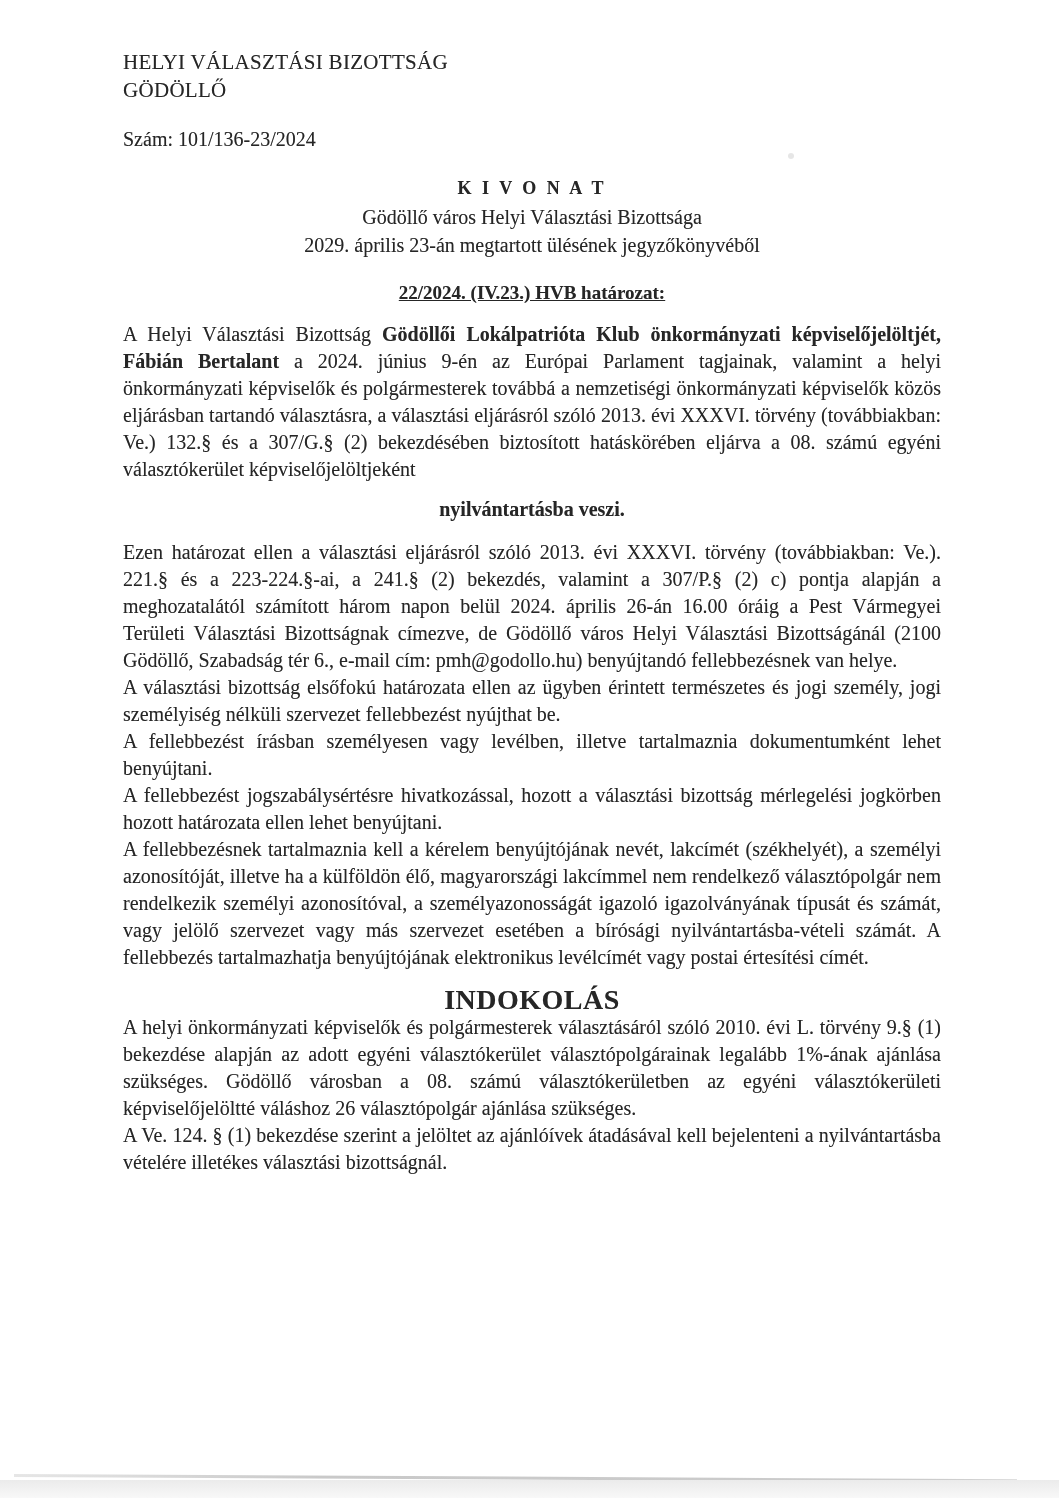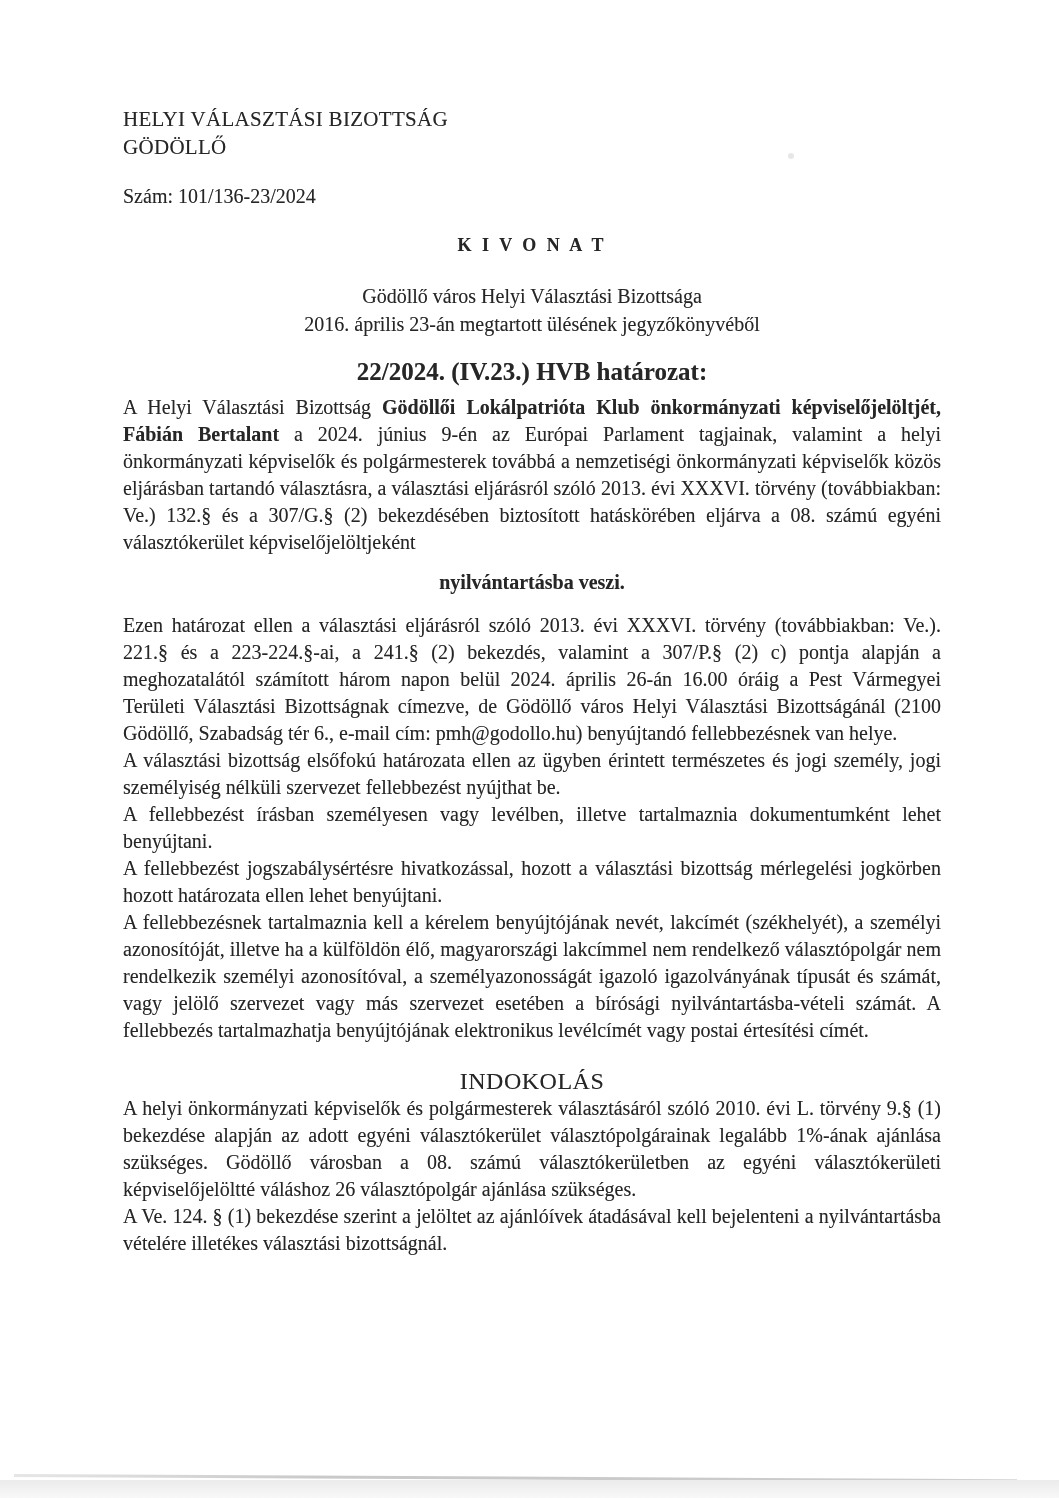--- a/index.html
+++ b/index.html
@@ -12,21 +12,21 @@
     height: 1498px;
     overflow: hidden;
     font-family: "Liberation Serif", "DejaVu Serif", serif;
     color: #262626;
   }
   .page {
     position: relative;
     box-sizing: border-box;
     width: 1059px;
     height: 1498px;
-    padding: 105px 118px 0 123px;
+    padding: 48px 118px 0 123px;
     font-size: 20px;
     line-height: 27px;
     background: #ffffff;
     text-shadow: 0 0 0.5px rgba(40,40,40,0.35);
   }
   .letterhead {
     font-size: 21px;
     line-height: 28px;
     letter-spacing: 0.3px;
   }
@@ -35,50 +35,50 @@
   }
   .doc-title {
     margin: 20px 0 0 0;
     text-align: center;
     font-size: 18px;
     line-height: 30px;
     font-weight: 700;
     letter-spacing: 3px;
   }
   .subtitle {
-    margin-top: 22px;
     text-align: center;
     line-height: 28px;
   }
   .decision-heading {
-    margin: 20px 0 8px 0;
+    margin: 20px 0 14px 0;
     text-align: center;
-    font-size: 25px;
+    font-size: 19px;
     line-height: 28px;
     font-weight: 700;
+    text-decoration: underline;
   }
   p.body {
     margin: 0;
     text-align: justify;
   }
   p.first {
   }
   .operative {
     margin: 13px 0 16px 0;
     text-align: center;
     font-weight: 700;
   }
   .gap-top {
     margin-top: 22px;
   }
   .reasoning-heading {
-    margin: 23px 0 0 0;
+    margin: 15px 0 0 0;
     text-align: center;
-    font-size: 24px;
-    font-weight: 400;
+    font-size: 28px;
+    font-weight: 700;
     letter-spacing: 0.5px;
     line-height: 28px;
   }
   .reasoning-first {
     margin-top: 19px;
   }
   .reasoning-second {
     margin-top: 27px;
     font-family: Liberation Serif, serif;
   }
@@ -122,21 +122,21 @@
     <div>HELYI VÁLASZTÁSI BIZOTTSÁG</div>
     <div>GÖDÖLLŐ</div>
   </div>
 
   <div class="ref">Szám: 101/136-23/2024</div>
 
   <h1 class="doc-title">K I V O N A T</h1>
 
   <div class="subtitle">
     <div>Gödöllő város Helyi Választási Bizottsága</div>
-    <div>2016. április 23-án megtartott ülésének jegyzőkönyvéből</div>
+    <div>2029. április 23-án megtartott ülésének jegyzőkönyvéből</div>
   </div>
 
   <h2 class="decision-heading">22/2024. (IV.23.) HVB határozat:</h2>
 
   <p class="body first"><span>A Helyi Választási Bizottság </span><span class="bold">Gödöllői Lokálpatrióta Klub önkormányzati képviselőjelöltjét, Fábián Bertalant</span><span> a 2024. június 9-én az Európai Parlament tagjainak, valamint a helyi önkormányzati képviselők és polgármesterek továbbá a nemzetiségi önkormányzati képviselők közös eljárásban tartandó választásra, a választási eljárásról szóló 2013. évi XXXVI. törvény (továbbiakban: Ve.) 132.§ és a 307/G.§ (2) bekezdésében biztosított hatáskörében eljárva a 08. számú egyéni választókerület képviselőjelöltjeként</span></p>
 
   <p class="operative">nyilvántartásba veszi.</p>
 
   <p class="body gap-top">Ezen határozat ellen a választási eljárásról szóló 2013. évi XXXVI. törvény (továbbiakban: Ve.). 221.§ és a 223-224.§-ai, a 241.§ (2) bekezdés, valamint a 307/P.§ (2) c) pontja alapján a meghozatalától számított három napon belül 2024. április 26-án 16.00 óráig a Pest Vármegyei Területi Választási Bizottságnak címezve, de Gödöllő város Helyi Választási Bizottságánál (2100 Gödöllő, Szabadság tér 6., e-mail cím: pmh@godollo.hu) benyújtandó fellebbezésnek van helye.</p>
 

